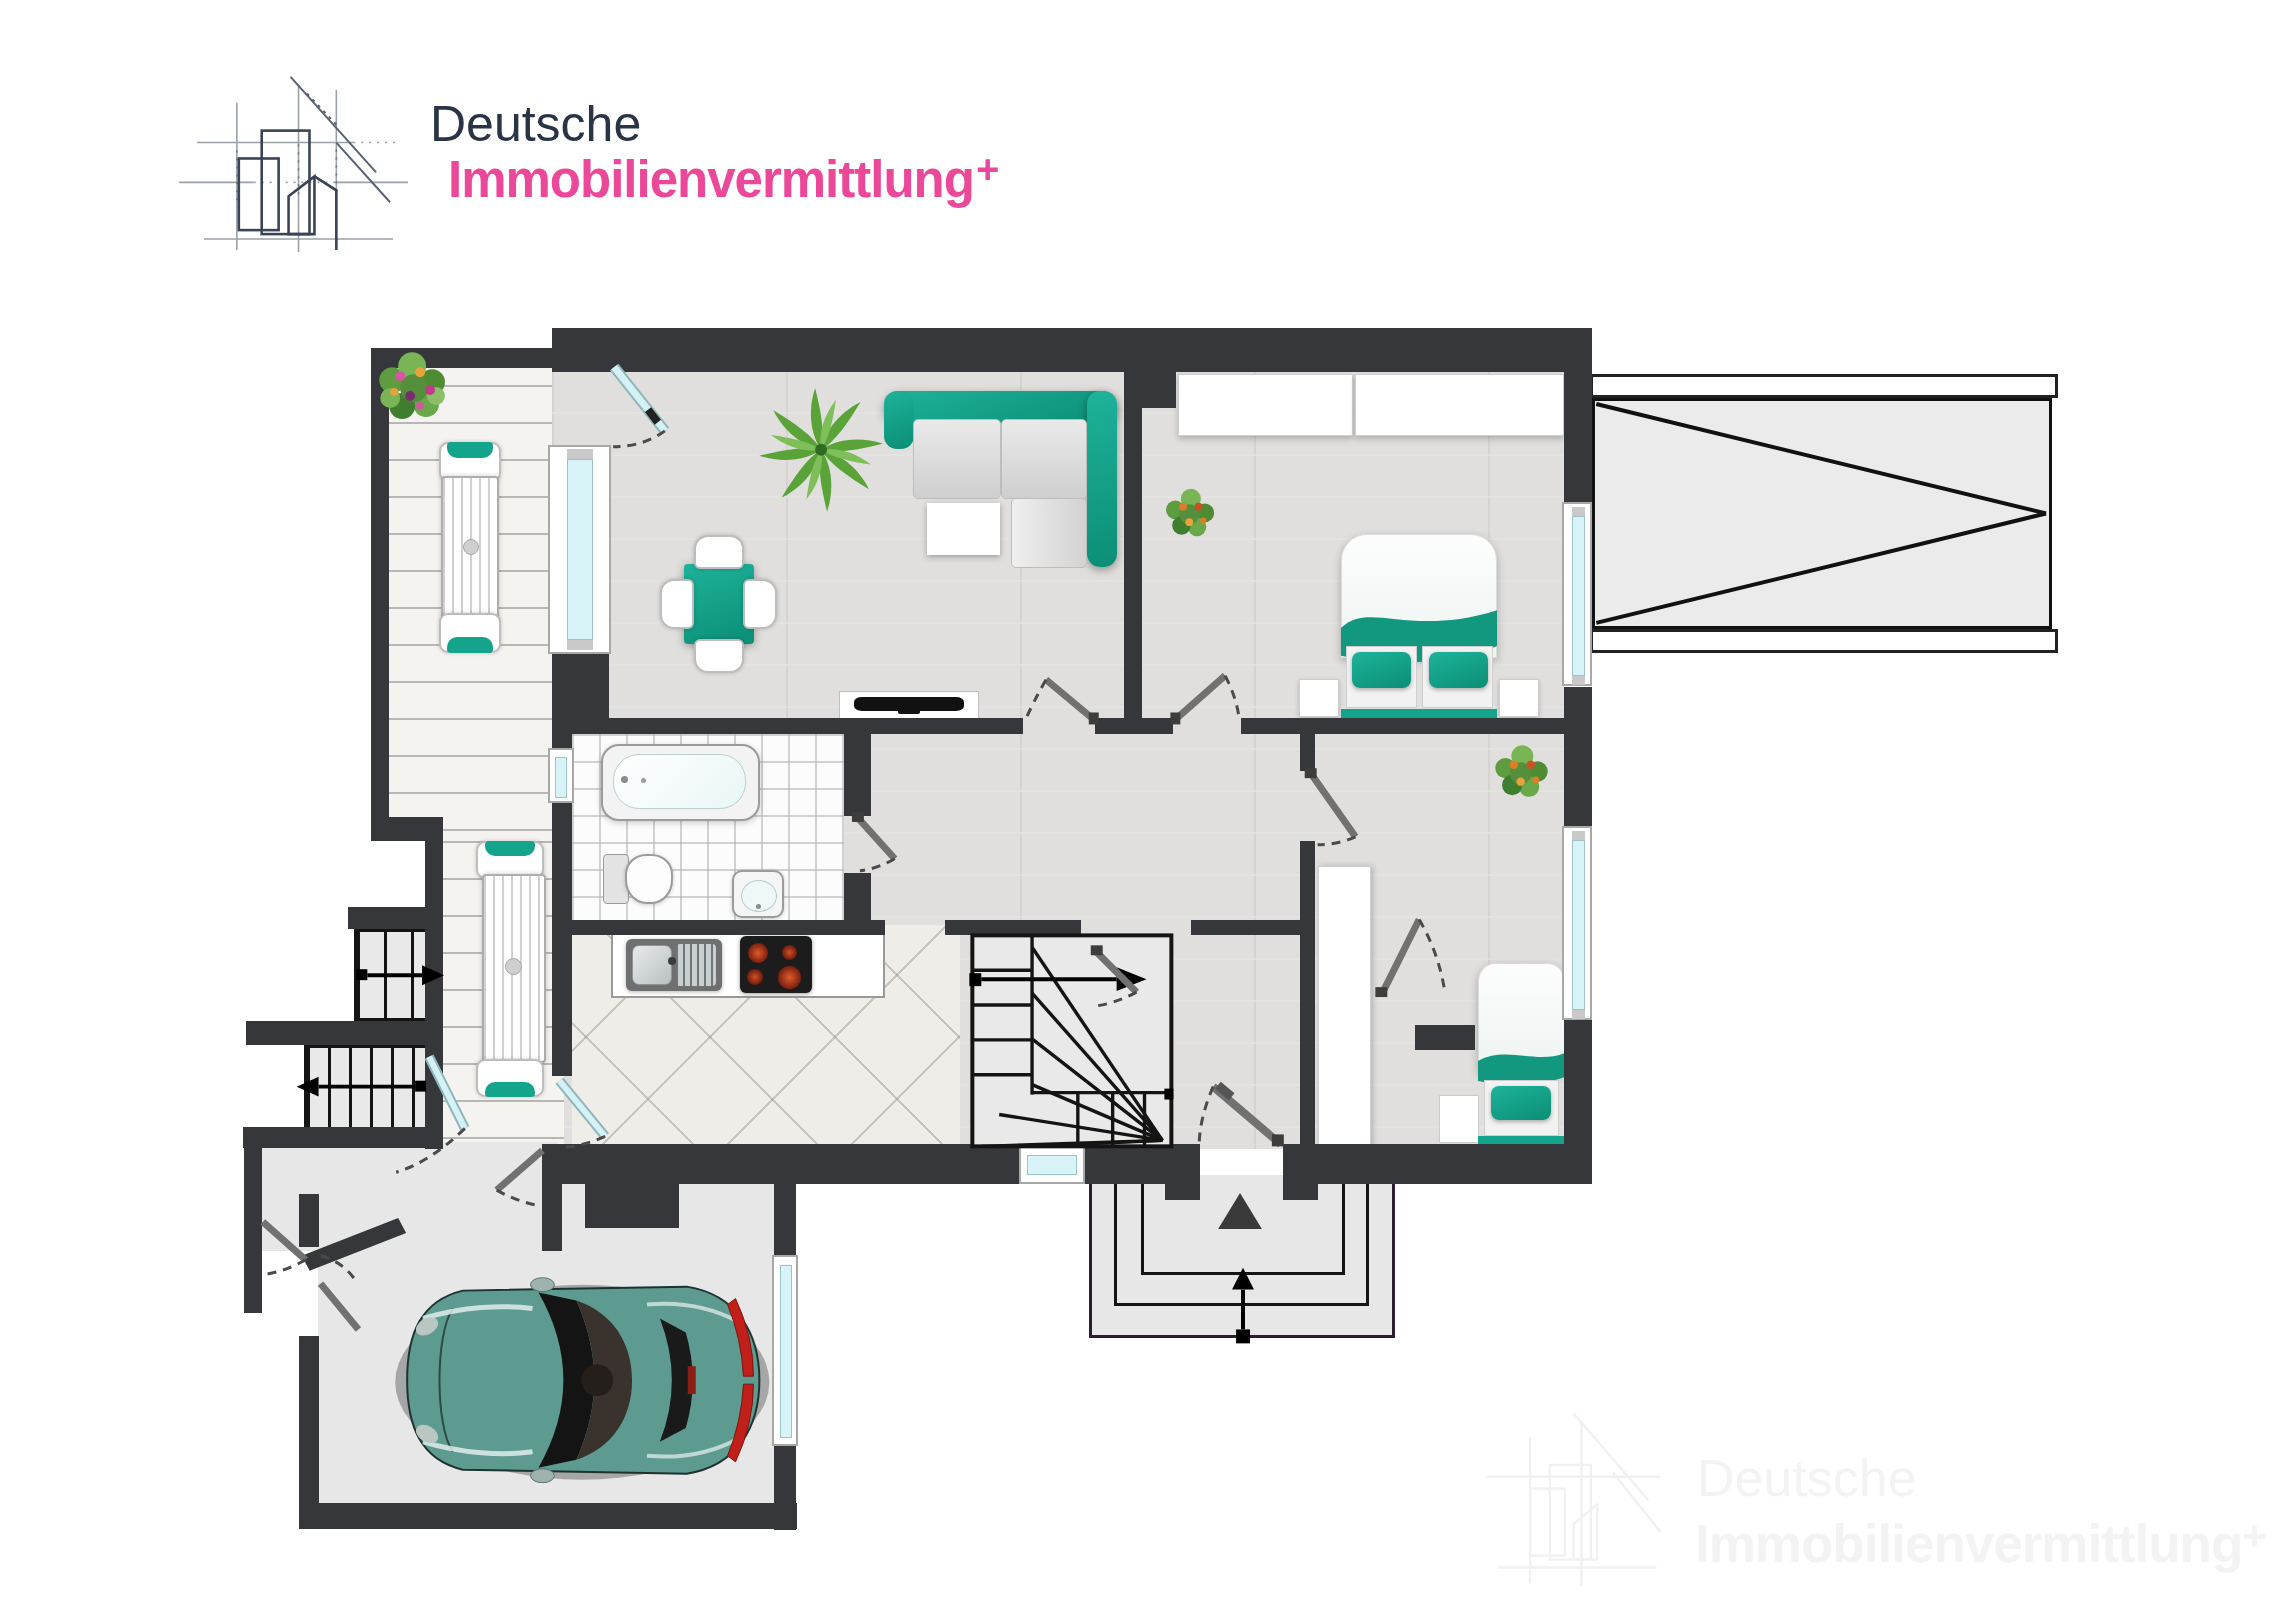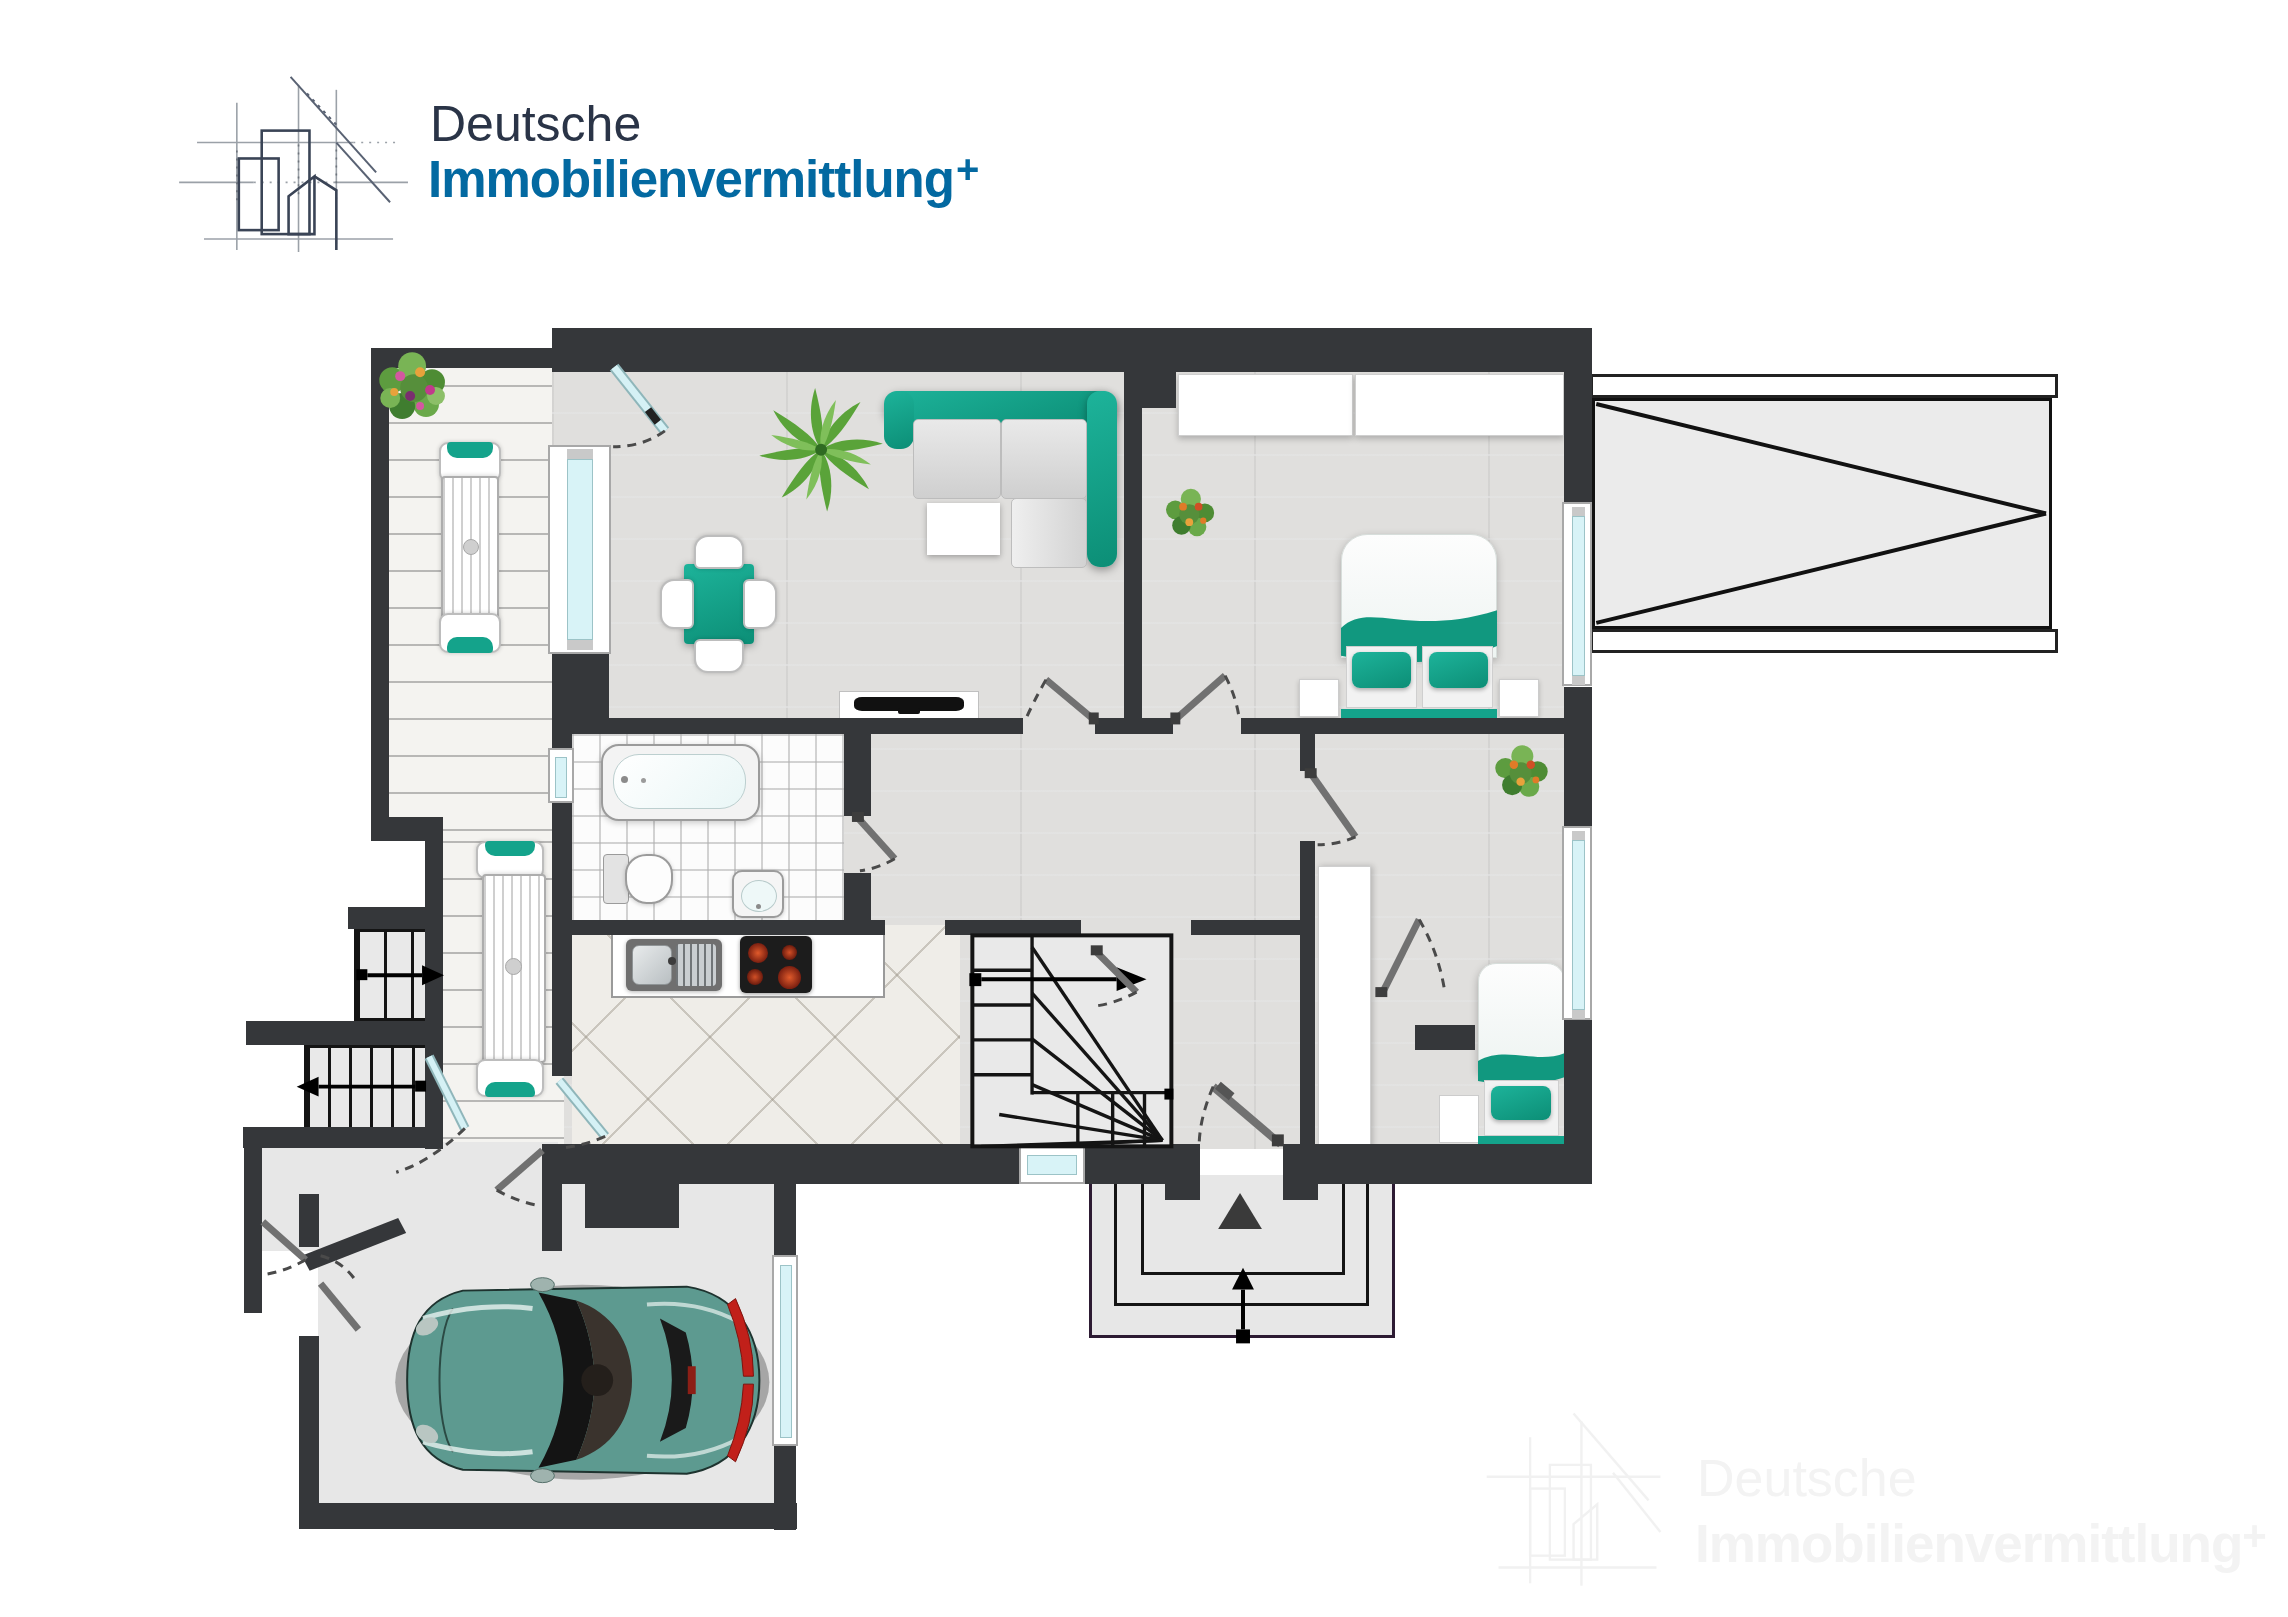--- a/index.html
+++ b/index.html
@@ -29,21 +29,21 @@
   .window-frame{position:absolute;background:#fff;border:2px solid #a8a8a8;box-sizing:border-box;}
   .window-glass{position:absolute;background:#d8f3f7;border:1px solid #9cc3c7;box-sizing:border-box;}
   .cushion{position:absolute;background:linear-gradient(180deg,#e9e9e9,#cfcfcf);border:1px solid #bdbdbd;border-radius:5px;}
   .chair{position:absolute;background:#fff;border:2px solid #bdbdbd;border-radius:9px;box-sizing:border-box;box-shadow:0 0 4px rgba(0,0,0,.2);}
   .chairband{position:absolute;background:#14a38b;border-radius:4px;}
   .slat-table{position:absolute;background-color:#ffffff;border:2px solid #adadad;box-sizing:border-box;border-radius:4px;
     background-image:repeating-linear-gradient(90deg, rgba(160,160,160,.5) 0 2px, rgba(0,0,0,0) 2px 9px);box-shadow:0 0 5px rgba(0,0,0,.2);}
   .stair-box{position:absolute;background:#e9e9e9;border:3px solid #141414;box-sizing:border-box;}
   
   .brand1{position:absolute;color:#2a3447;font-size:50px;font-weight:400;letter-spacing:0px;white-space:nowrap;}
-  .brand2{position:absolute;color:#0369a1;font-size:51px;font-weight:700;letter-spacing:-1px;white-space:nowrap;}
+  .brand2{position:absolute;color:#ec4899;font-size:51px;font-weight:700;letter-spacing:-1px;white-space:nowrap;margin-left:20px;}
   .brand2 .plus{font-size:40px;font-weight:700;vertical-align:14px;margin-left:2px;}
   
   .wm{position:absolute;color:#f3f3f3;white-space:nowrap;}
   .wm1{font-size:52px;font-weight:400;}
   .wm2{font-size:53px;font-weight:700;letter-spacing:-1px;}
 </style>
 </head>
 <body>
 
 <div id="canvas">

